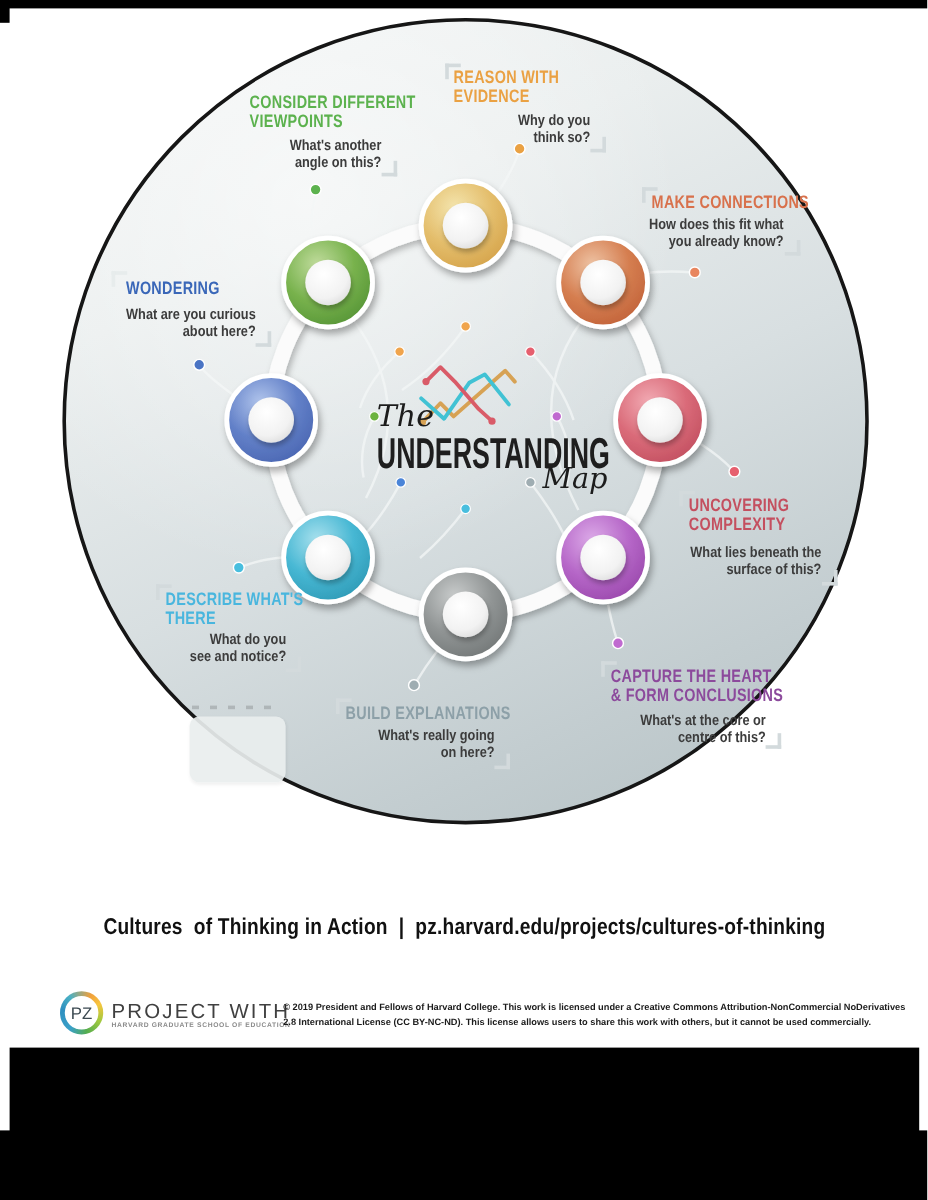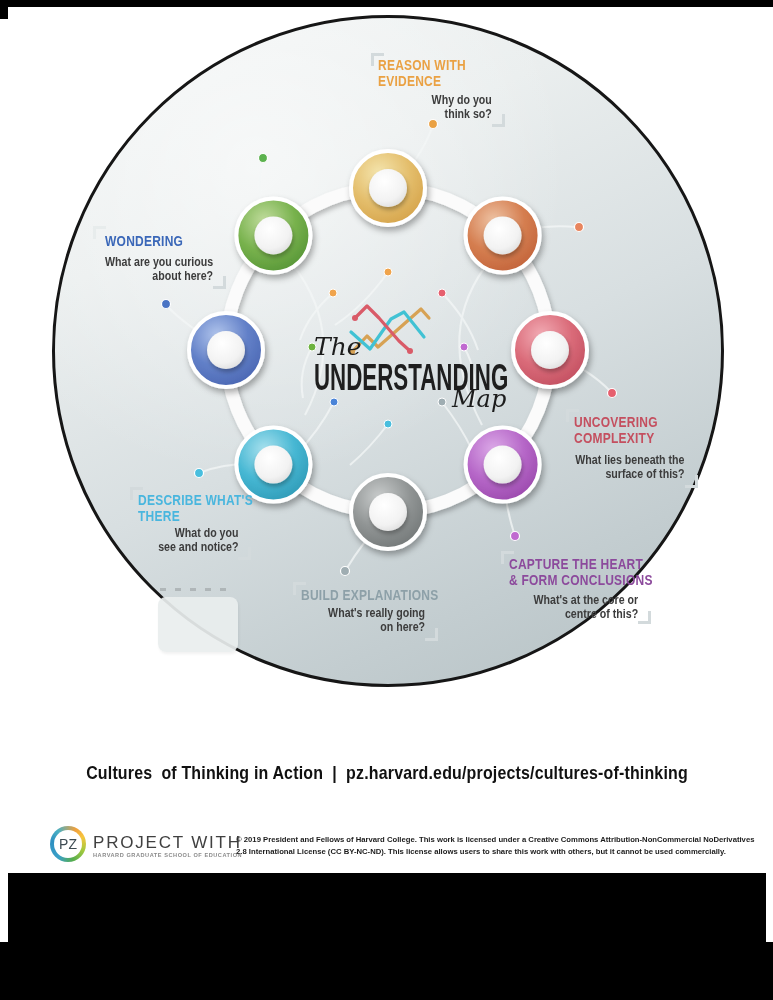--- a/index.html
+++ b/index.html
@@ -55,21 +55,21 @@
   .label-make .q{top:25px;right:13px;} .label-make .br-br{left:119px;top:44px;}
 
   .label-uncover{left:566px;top:409px;width:130px;height:80px;}
   .label-uncover .br-tl{left:0;top:0;}  .label-uncover .hd{margin:5px 0 0 8px;}
   .label-uncover .q{top:45px;right:12px;} .label-uncover .br-br{left:119px;top:66px;}
 
   .label-capture{left:465px;top:551px;width:148px;height:75px;margin-left:36px;}
   .label-capture .br-tl{left:0;top:0;}  .label-capture .hd{margin:5px 0 0 8px;}
   .label-capture .q{top:43px;right:11px;} .label-capture .br-br{left:137px;top:60px;}
 
-  .label-build{left:293px;top:582px;width:143px;height:60px;}
+  .label-build{left:280px;top:582px;width:143px;height:60px;}
   .label-build .br-tl{left:0;top:0;}  .label-build .hd{margin:5px 0 0 8px;}
   .label-build .q{top:25px;right:11px;} .label-build .br-br{left:132px;top:46px;}
 
   .label-describe{left:130px;top:487px;width:119px;height:78px;}
   .label-describe .br-tl{left:0;top:0;}  .label-describe .hd{margin:5px 0 0 8px;}
   .label-describe .q{top:40px;right:11px;} .label-describe .br-br{left:108px;top:60px;}
 
   .label-wonder{left:93px;top:226px;width:131px;height:66px;}
   .label-wonder .br-tl{left:0;top:0;}  .label-wonder .hd{margin:7px 0 0 12px;}
   .label-wonder .q{top:30px;right:11px;} .label-wonder .br-br{left:120px;top:50px;}
@@ -251,20 +251,32 @@
       <span class="ln">REASON WITH</span>
       <span class="ln">EVIDENCE</span>
     </div>
     <div class="q">
       <span class="ln">Why do you</span>
       <span class="ln">think so?</span>
     </div>
     <span class="br-br"></span>
   </div>
 
+  <div class="label label-make">
+    <span class="br-tl"></span>
+    <div class="hd" style="color: rgb(216, 113, 76);">
+      <span class="ln">MAKE CONNECTIONS</span>
+      <span class="ln"></span>
+    </div>
+    <div class="q">
+      <span class="ln">How does this fit what</span>
+      <span class="ln">you already know?</span>
+    </div>
+    <span class="br-br"></span>
+  </div>
 
   <div class="label label-uncover">
     <span class="br-tl"></span>
     <div class="hd" style="color: rgb(196, 79, 95);">
       <span class="ln">UNCOVERING</span>
       <span class="ln">COMPLEXITY</span>
     </div>
     <div class="q">
       <span class="ln">What lies beneath the</span>
       <span class="ln">surface of this?</span>
@@ -317,20 +329,31 @@
       <span class="ln">WONDERING</span>
       <span class="ln"></span>
     </div>
     <div class="q">
       <span class="ln">What are you curious</span>
       <span class="ln">about here?</span>
     </div>
     <span class="br-br"></span>
   </div>
 
+  <div class="label label-view">
+    <div class="hd" style="color: rgb(92, 178, 78);">
+      <span class="ln">CONSIDER DIFFERENT</span>
+      <span class="ln">VIEWPOINTS</span>
+    </div>
+    <div class="q">
+      <span class="ln">What's another</span>
+      <span class="ln">angle on this?</span>
+    </div>
+    <span class="br-br"></span>
+  </div>
 
   <div class="tagline">Cultures  of Thinking in Action  |  pz.harvard.edu/projects/cultures-of-thinking</div>
 
   <div class="pz-ring">
     <div class="pz-inner">PZ</div>
   </div>
   <div class="pz-name">PROJECT WITH</div>
   <div class="pz-sub">HARVARD GRADUATE SCHOOL OF EDUCATION</div>
 
   <div class="license">

